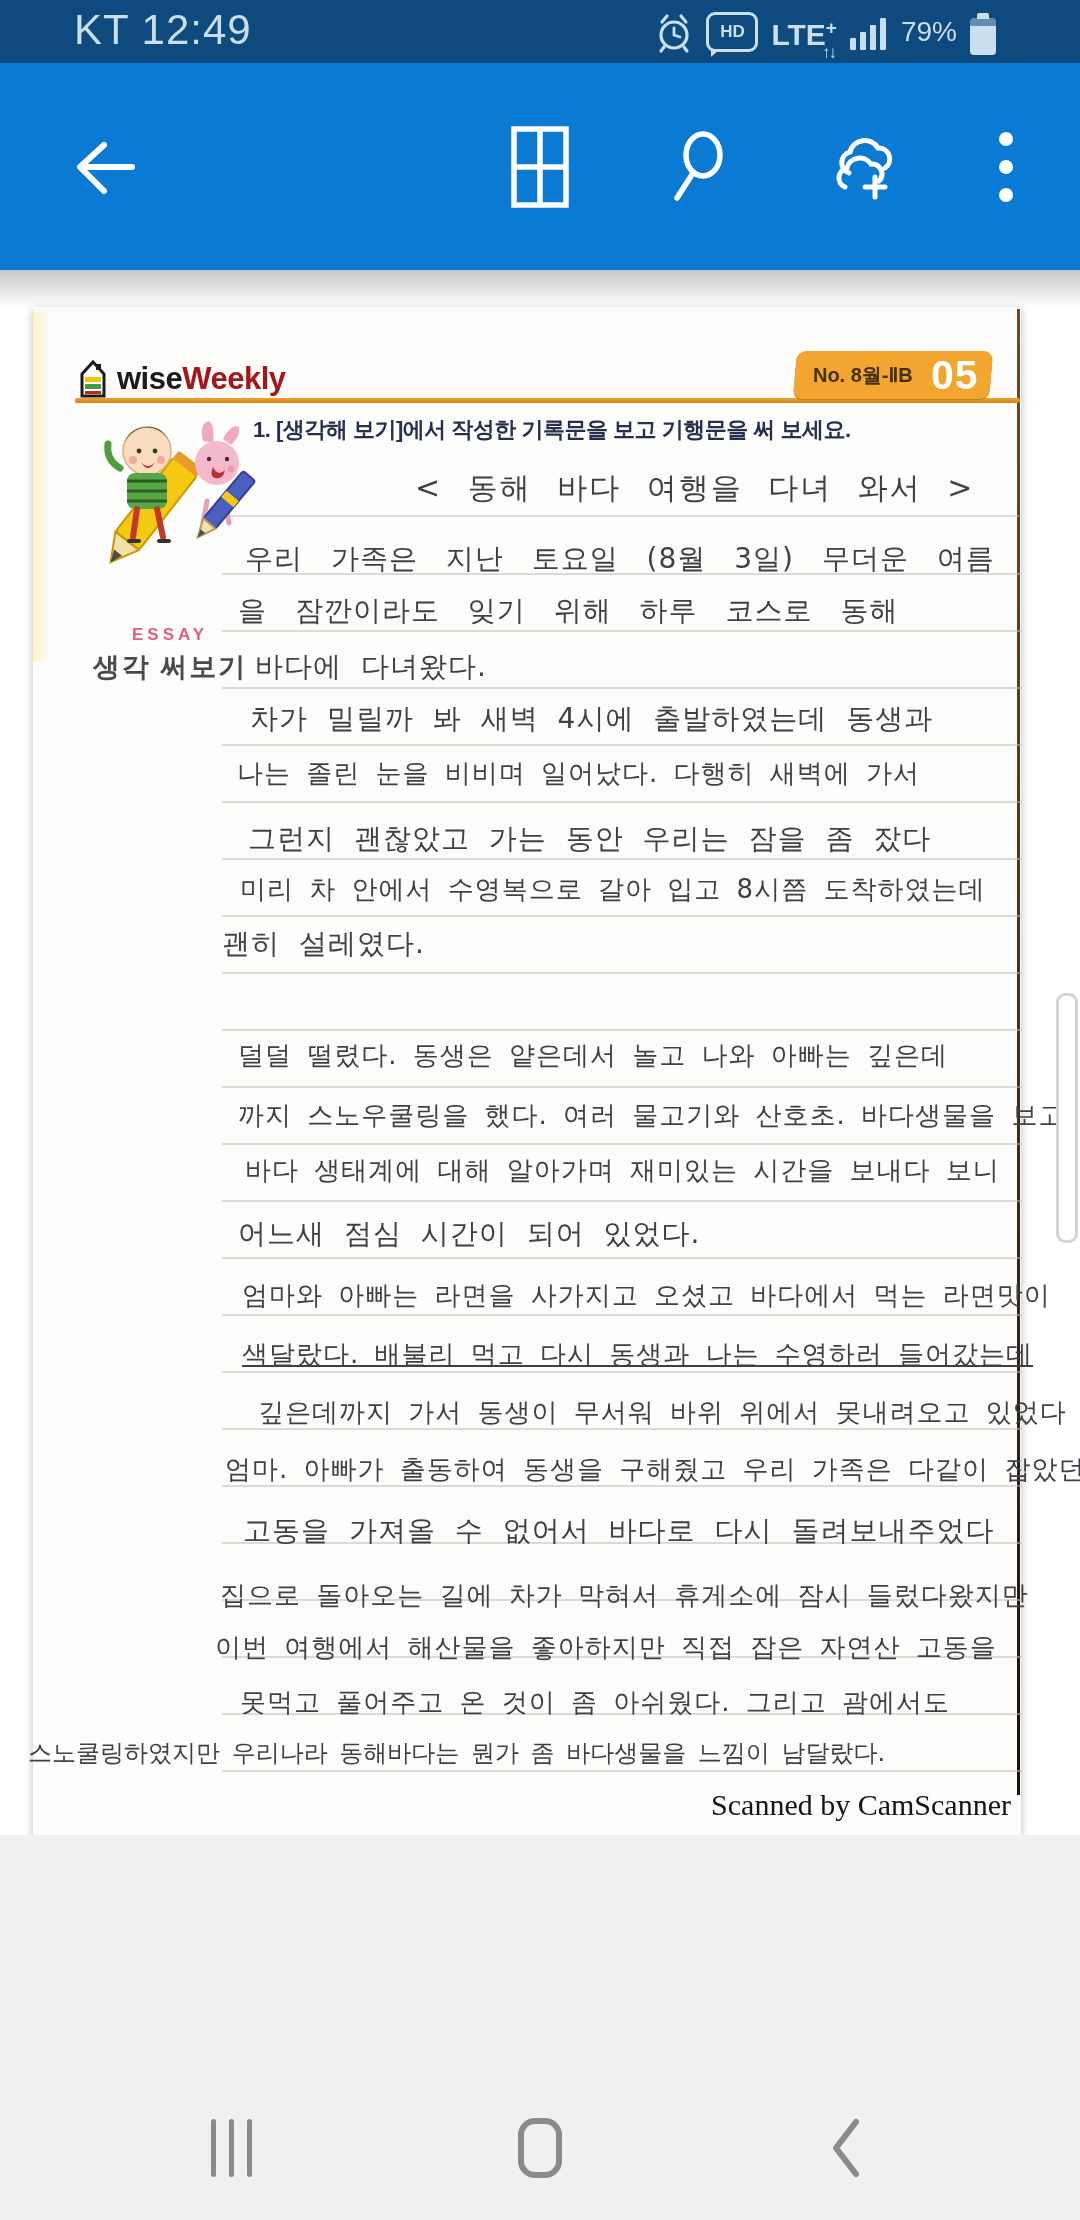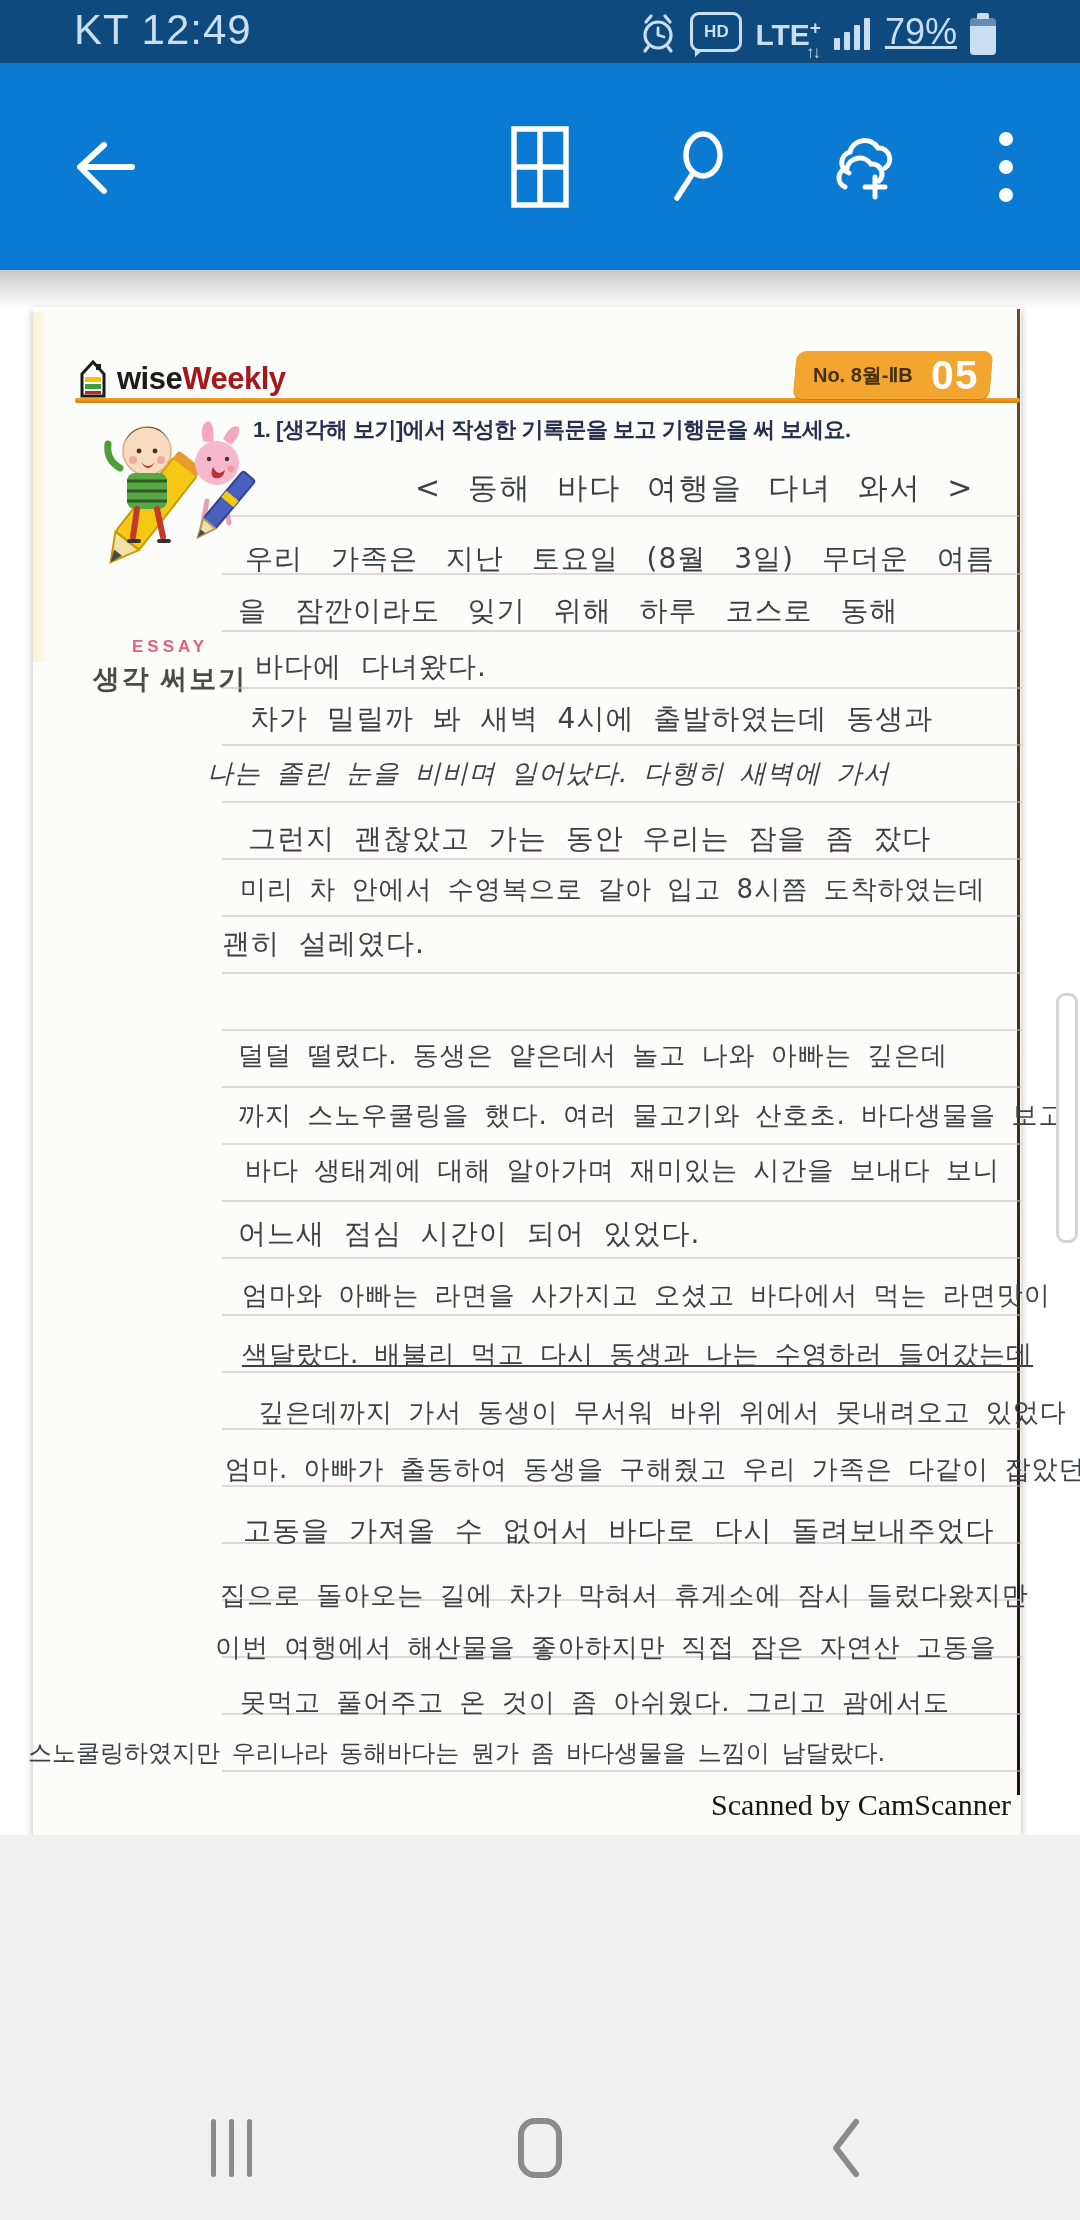--- a/index.html
+++ b/index.html
@@ -11,21 +11,21 @@
   .sb-left{position:absolute;left:74px;top:6px;font-size:42px;font-weight:400;letter-spacing:1px;}
   .sb-right{position:absolute;right:84px;top:0;height:63px;display:flex;align-items:center;gap:13px;}
   .sb-icon{display:flex;align-items:center;}
   .hd-bubble{position:relative;width:46px;height:34px;border:3px solid #c9def1;border-radius:9px;
              display:flex;align-items:center;justify-content:center;font-size:17px;font-weight:bold;}
   .hd-bubble::after{content:"";position:absolute;left:2px;bottom:-8px;width:0;height:0;
              border-left:9px solid #c9def1;border-bottom:8px solid transparent;}
   .lte{position:relative;font-size:30px;font-weight:bold;line-height:28px;}
   .lte sup{font-size:19px;}
   .lte .updown{position:absolute;right:2px;bottom:-18px;font-size:17px;letter-spacing:-2px;font-weight:400;}
-  .pct{font-size:36px;text-decoration:underline;}
+  .pct{font-size:28px;}
   .battery{position:relative;width:26px;height:42px;margin-top:4px;}
   .battery .nub{position:absolute;top:0;left:7px;width:12px;height:6px;background:#c9def1;border-radius:2px 2px 0 0;}
   .battery .body{position:absolute;top:5px;left:0;width:26px;height:37px;border-radius:4px;
         background:linear-gradient(to bottom, rgba(201,222,241,.45) 0 22%, #c9def1 22% 100%);}
 
   
   .toolbar{position:absolute;left:0;top:63px;width:1080px;height:207px;background:#0b7ad3;}
   .tb-btn{position:absolute;top:0;height:207px;display:flex;align-items:center;justify-content:center;}
 
   
@@ -46,21 +46,21 @@
         background:linear-gradient(to bottom,#f0a42c,#d97f12);border-radius:2px;}
   .badge{position:absolute;left:762px;top:44px;width:196px;height:48px;background:#f2a62f;
         border-radius:9px;transform:skewX(-5deg);box-shadow:0 1px 0 #c27d10;
         display:flex;align-items:center;justify-content:space-between;padding:0 12px 0 18px;box-sizing:border-box;}
   .badge .lbl{font-size:20px;font-weight:bold;color:#45300e;transform:skewX(5deg);}
   .badge .num{font-size:41px;font-weight:800;color:#fff;transform:skewX(5deg);letter-spacing:1px;}
 
   .instruction{position:absolute;left:220px;top:108px;font-size:22px;font-weight:bold;color:#26304e;letter-spacing:-0.5px;}
 
   .illus{position:absolute;left:42px;top:106px;width:190px;text-align:center;}
-  .essay-en{margin-top:20px;font-size:17px;letter-spacing:4px;color:#e0607e;font-weight:bold;}
+  .essay-en{margin-top:8px;font-size:17px;letter-spacing:4px;color:#e0607e;font-weight:bold;}
   .essay-ko{margin-top:4px;font-size:27px;color:#4a4a4a;font-weight:600;letter-spacing:2px;}
 
   .rules{position:absolute;left:189px;top:211px;width:800px;height:1278px;
         background:repeating-linear-gradient(to bottom,rgba(0,0,0,0) 0 55px,rgba(205,184,184,.55) 55px 57px);}
   .title-rule{position:absolute;left:196px;top:208px;width:790px;height:2px;background:rgba(205,184,184,.5);}
 
   .hw{position:absolute;font-size:28px;color:#3f3f46;font-weight:500;letter-spacing:1px;word-spacing:9px;
       white-space:nowrap;font-family:"DejaVu Sans",sans-serif;}
   .hw.title{font-size:30px;letter-spacing:2px;word-spacing:14px;}
   .hw.wide{word-spacing:18px;}
@@ -225,21 +225,21 @@
       </div>
 
       <div class="title-rule"></div>
       <div class="rules"></div>
 
       <div class="hw title" style="left:382px;top:161px;">&lt; 동해  바다  여행을  다녀  와서 &gt;</div>
       <div class="hw wide" style="left:212px;top:233px;">우리  가족은  지난  토요일 (8월 3일)  무더운  여름</div>
       <div class="hw wide" style="left:205px;top:285px;">을  잠깐이라도  잊기  위해  하루  코스로  동해</div>
       <div class="hw" style="left:222px;top:341px;">바다에  다녀왔다.</div>
       <div class="hw" style="left:217px;top:393px;">차가  밀릴까 봐  새벽  4시에  출발하였는데  동생과</div>
-      <div class="hw sm" style="left:174px;top:449px;font-style:italic;">나는  졸린  눈을  비비며  일어났다.  다행히  새벽에  가서</div>
+      <div class="hw sm" style="left:204px;top:449px;">나는  졸린  눈을  비비며  일어났다.  다행히  새벽에  가서</div>
       <div class="hw" style="left:215px;top:513px;">그런지  괜찮았고  가는  동안  우리는  잠을  좀  잤다</div>
       <div class="hw sm" style="left:207px;top:565px;">미리  차  안에서  수영복으로  갈아  입고  8시쯤  도착하였는데</div>
       <div class="hw" style="left:189px;top:618px;">괜히  설레였다.</div>
       <div class="hw sm" style="left:205px;top:731px;">덜덜  떨렸다.  동생은  얕은데서  놀고  나와  아빠는  깊은데</div>
       <div class="hw sm" style="left:205px;top:791px;">까지  스노우쿨링을  했다.  여러  물고기와  산호초.  바다생물을  보고</div>
       <div class="hw sm" style="left:212px;top:846px;">바다  생태계에  대해  알아가며  재미있는  시간을  보내다  보니</div>
       <div class="hw sm" style="left:209px;top:971px;">엄마와  아빠는  라면을  사가지고  오셨고  바다에서  먹는  라면맛이</div>
       <div class="hw" style="left:205px;top:908px;">어느새  점심  시간이  되어  있었다.</div>
       <div class="hw sm" style="left:209px;top:1030px;text-decoration:underline;">색달랐다.  배불리  먹고  다시  동생과  나는  수영하러  들어갔는데</div>
       <div class="hw sm" style="left:225px;top:1088px;">깊은데까지  가서  동생이  무서워  바위  위에서  못내려오고  있었다</div>

